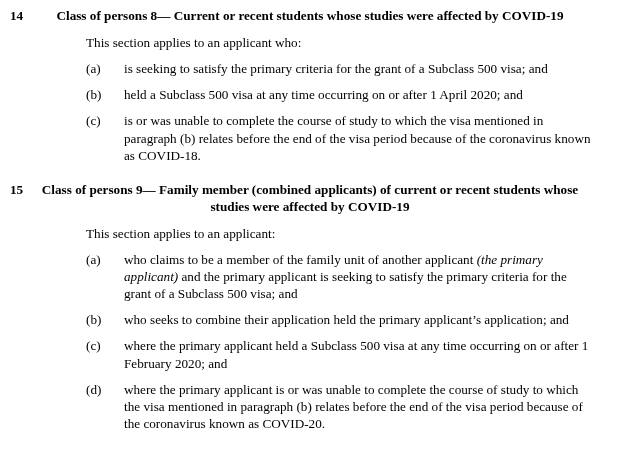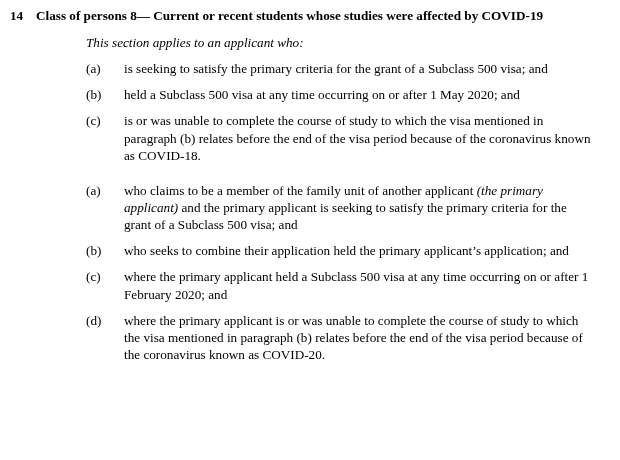--- a/index.html
+++ b/index.html
@@ -33,30 +33,30 @@
     margin-bottom: 9px;
   }
   .section-number {
     width: 26px;
     flex: 0 0 26px;
     font-weight: bold;
   }
   .section-title {
     flex: 1 1 auto;
     padding-right: 22px;
+    text-align: center;
   }
   .section-title .normal {
     font-weight: bold;
   }
   .lead {
     margin-left: 76px;
     font-size: 13.2px;
     line-height: 1.3;
     margin-bottom: 9px;
-    font-style: italic;
   }
   .para {
     display: flex;
     align-items: flex-start;
     margin-left: 76px;
     font-size: 13.2px;
     line-height: 1.3;
     margin-bottom: 9px;
   }
   .para-label {
@@ -85,31 +85,36 @@
       <span class="section-title"><span>Class of persons 8— </span><span class="normal">Current or recent students whose studies were affected by COVID-19</span></span>
     </div>
     <div class="lead">This section applies to an applicant who:</div>
 
     <div class="para">
       <span class="para-label">(a)</span>
       <span class="para-text">is seeking to satisfy the primary criteria for the grant of a Subclass 500 visa; and</span>
     </div>
     <div class="para">
       <span class="para-label">(b)</span>
-      <span class="para-text">held a Subclass 500 visa at any time occurring on or after 1 May 2020; and</span>
+      <span class="para-text">held a Subclass 500 visa at any time occurring on or after 1 April 2020; and</span>
     </div>
     <div class="para">
       <span class="para-label">(c)</span>
       <span class="para-text">is or was unable to complete the course of study to which the visa mentioned in paragraph (b) relates before the end of the visa period because of the coronavirus known as COVID-18.</span>
     </div>
   </div>
 
   <div class="spacer-15"></div>
 
   <div class="section">
+    <div class="section-heading">
+      <span class="section-number">15</span>
+      <span class="section-title"><span>Class of persons 9— </span><span class="normal">Family member (combined applicants) of current or recent students whose studies were affected by COVID-19</span></span>
+    </div>
+    <div class="lead">This section applies to an applicant:</div>
 
     <div class="para">
       <span class="para-label">(a)</span>
       <span class="para-text"><span>who claims to be a member of the family unit of another applicant </span><i>(the primary applicant)</i><span> and the primary applicant is seeking to satisfy the primary criteria for the grant of a Subclass 500 visa; and</span></span>
     </div>
     <div class="para">
       <span class="para-label">(b)</span>
       <span class="para-text">who seeks to combine their application held the primary applicant’s application; and</span>
     </div>
     <div class="para">

